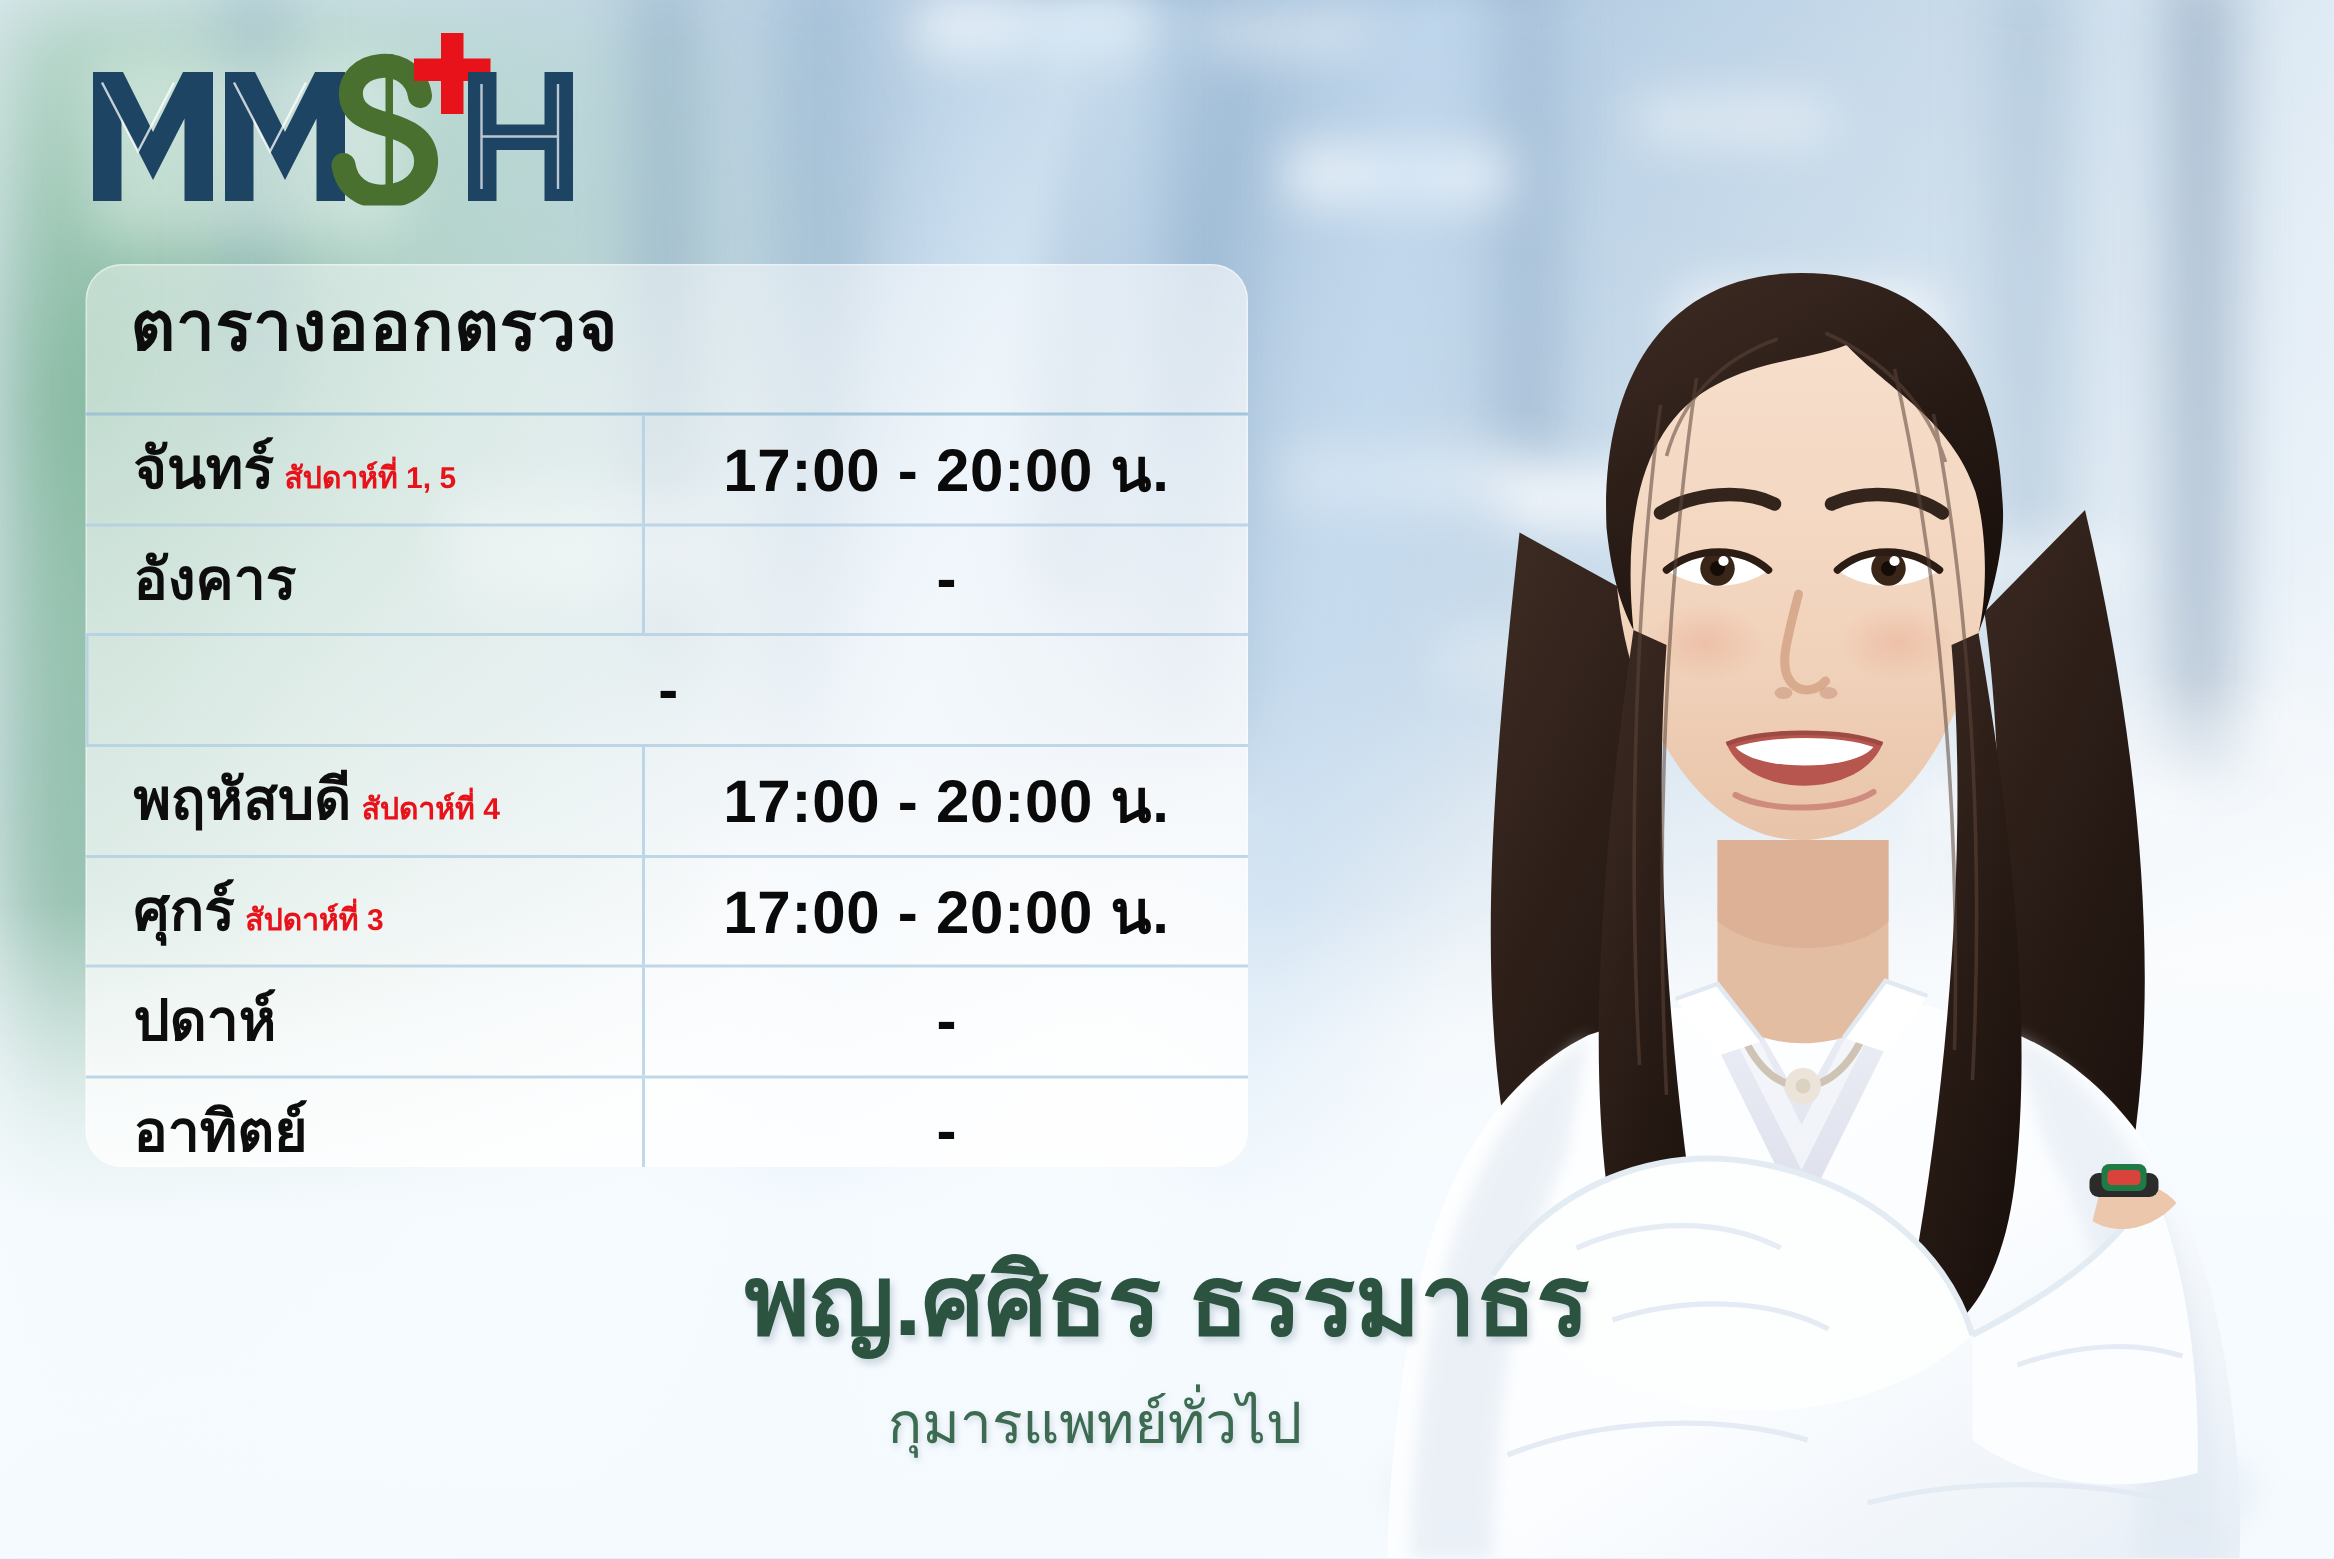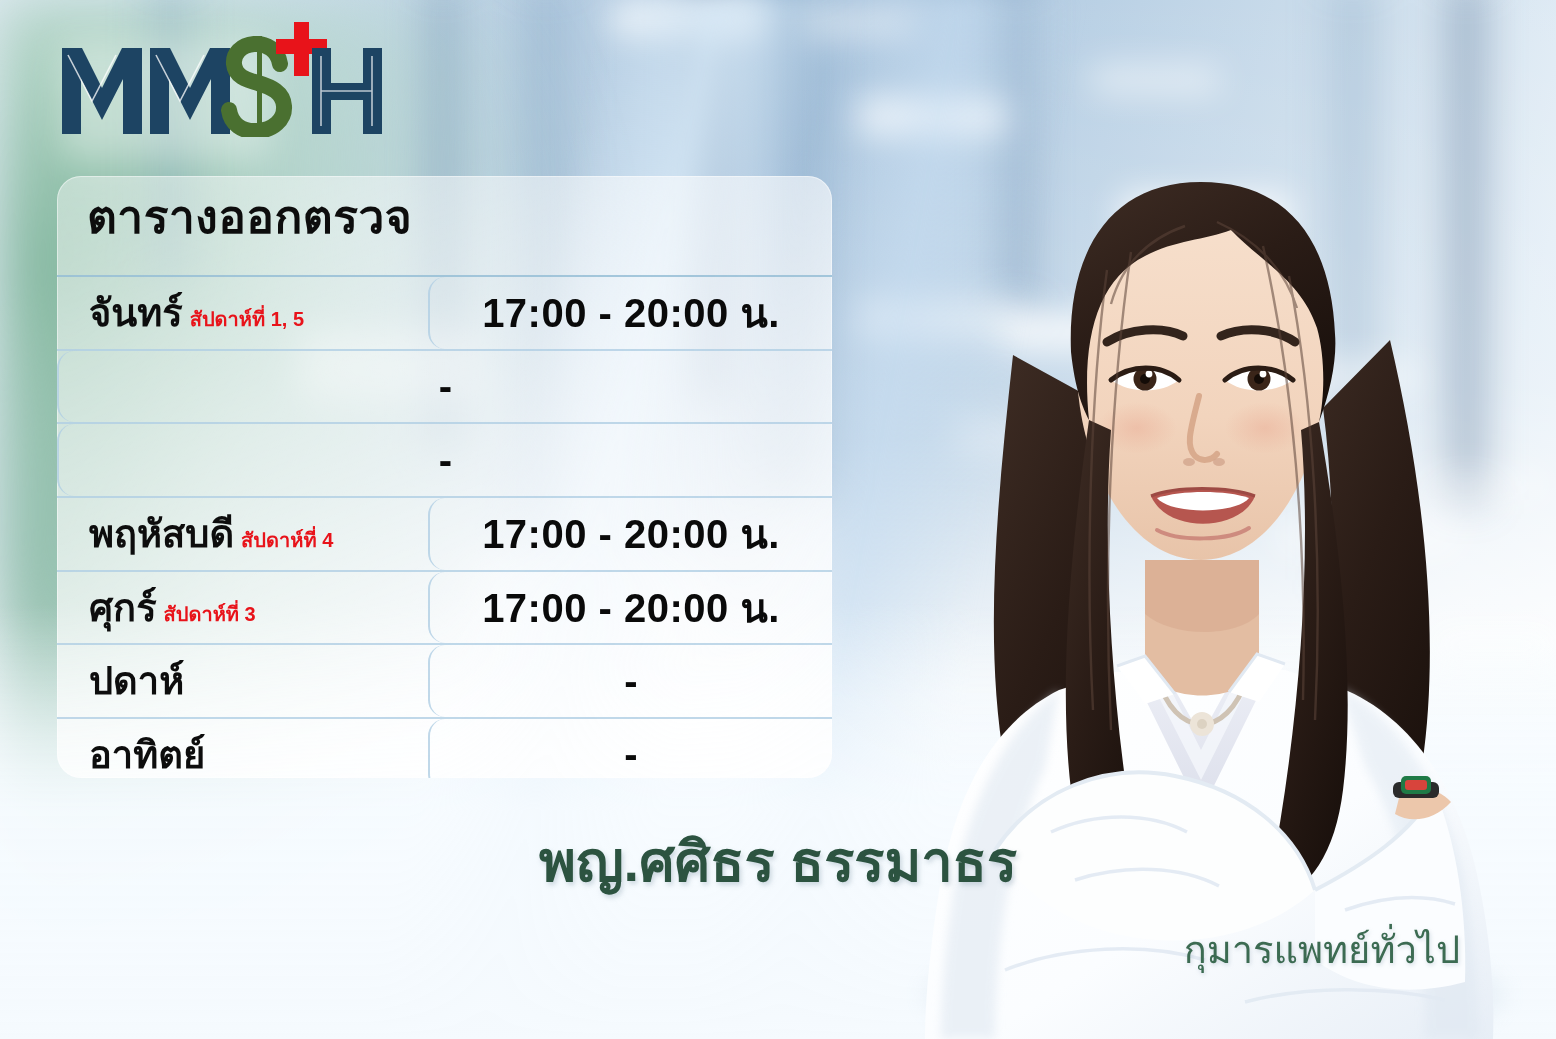--- a/index.html
+++ b/index.html
@@ -97,42 +97,42 @@
     border-top:2px solid rgba(176,206,228,0.80);
   }
   .srow:first-child{border-top:2px solid rgba(150,190,214,0.85);}
   .srow .daycell{
     width:371px;box-sizing:border-box;padding-left:32px;
     display:flex;align-items:baseline;gap:7px;white-space:nowrap;
   }
   .srow .timecell{
     flex:1;box-sizing:border-box;
     border-left:2px solid rgba(176,206,228,0.80);
-    height:100%;display:flex;align-items:center;justify-content:center;border-radius:17px;
+    height:100%;display:flex;align-items:center;justify-content:center;
   }
   .dayname{font-size:38px;font-weight:700;color:#0d0d0d;line-height:1;}
   .weeknote{font-size:20px;font-weight:700;color:#e8131a;line-height:1;}
   .timetext{font-size:40px;font-weight:700;color:#0a0a0a;white-space:nowrap;letter-spacing:0.5px;}
   .timetext.none{font-size:40px;font-weight:800;letter-spacing:0;}
 
   
   #doctor{position:absolute;left:845px;top:90px;width:711px;height:949px;}
   #doctor svg{display:block;width:711px;height:949px;}
 
   
   #doctor-name{
     position:absolute;left:0;right:0;top:833px;
     text-align:center;
-    font-size:56px;font-weight:700;color:#2c5340;
+    font-size:66px;font-weight:700;color:#2c5340;
     text-shadow:2px 3px 5px rgba(150,170,185,0.45);
     line-height:1.05;white-space:nowrap;
   }
   #doctor-specialty{
     position:absolute;left:0;right:0;top:930px;
-    text-align:right;padding-right:96px;
+    text-align:center;padding-right:96px;
     font-size:38px;font-weight:400;color:#3c6b52;
     text-shadow:1px 2px 4px rgba(150,170,185,0.40);
     line-height:1.1;white-space:nowrap;
   }
 </style>
 </head>
 <body>
 
 <div id="poster">
 
@@ -208,20 +208,24 @@
         <div class="daycell">
           <span class="dayname">จันทร์</span>
           <span class="weeknote">สัปดาห์ที่ 1, 5</span>
         </div>
         <div class="timecell">
           <span class="timetext">17:00 - 20:00 น.</span>
         </div>
       </div>
 
       <div class="srow">
+        <div class="daycell">
+          <span class="dayname">อังคาร</span>
+          <span class="weeknote"></span>
+        </div>
         <div class="timecell">
           <span class="timetext none">-</span>
         </div>
       </div>
 
       <div class="srow">
         <div class="timecell">
           <span class="timetext none">-</span>
         </div>
       </div>

